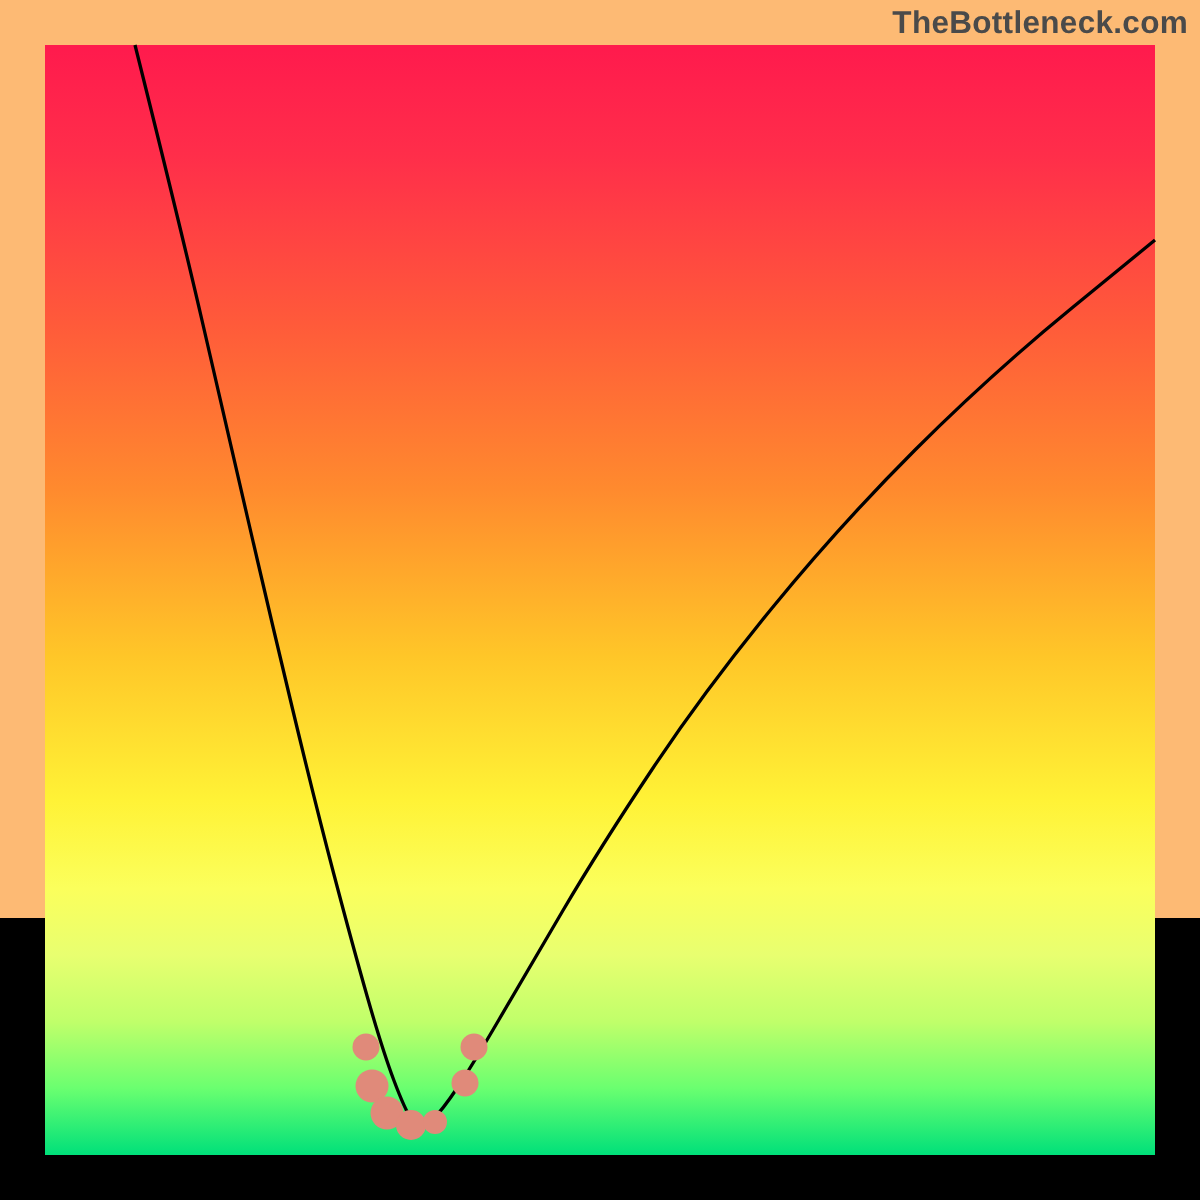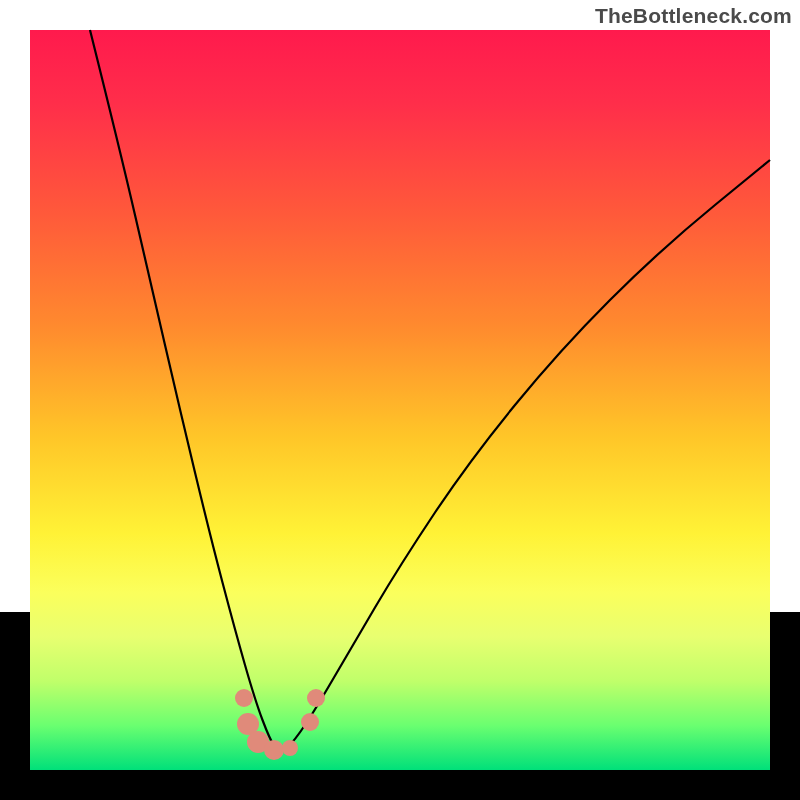--- a/index.html
+++ b/index.html
@@ -1,16 +1,16 @@
 <!DOCTYPE html>
 <html><head>
 <meta charset="utf-8">
 <style>
   html,body{margin:0;padding:0;width:800px;height:800px;background:#000;overflow:hidden}
-  .frame{position:absolute;left:0;top:0;width:800px;height:612px;background:#ffffff}
+  .frame{position:absolute;left:0;top:0;width:800px;height:612px;background:#fdba74}
   .plot{position:absolute;left:30px;top:30px;width:740px;height:740px;
         background:linear-gradient(to bottom,
           #ff1a4d 0%,
           #ff2e4a 10%,
           #ff5a3a 25%,
           #ff8a2e 40%,
           #ffc628 55%,
           #fff236 68%,
           #fbff5c 76%,
           #e8ff70 82%,

